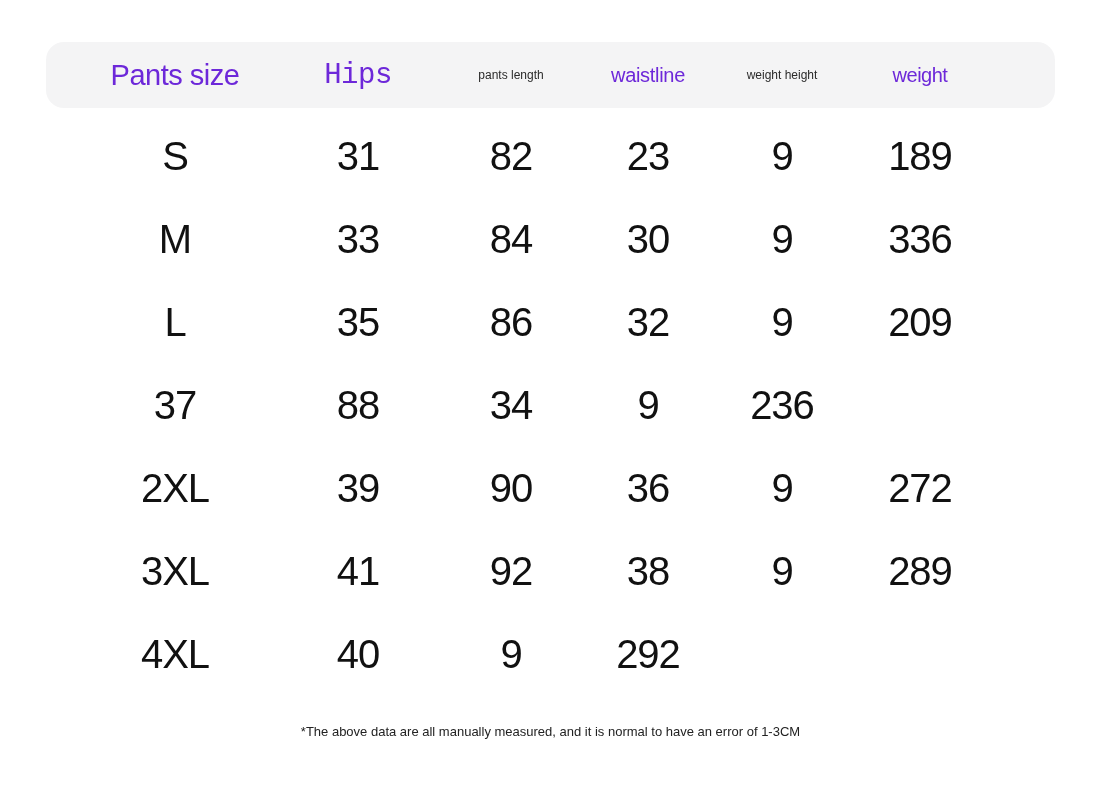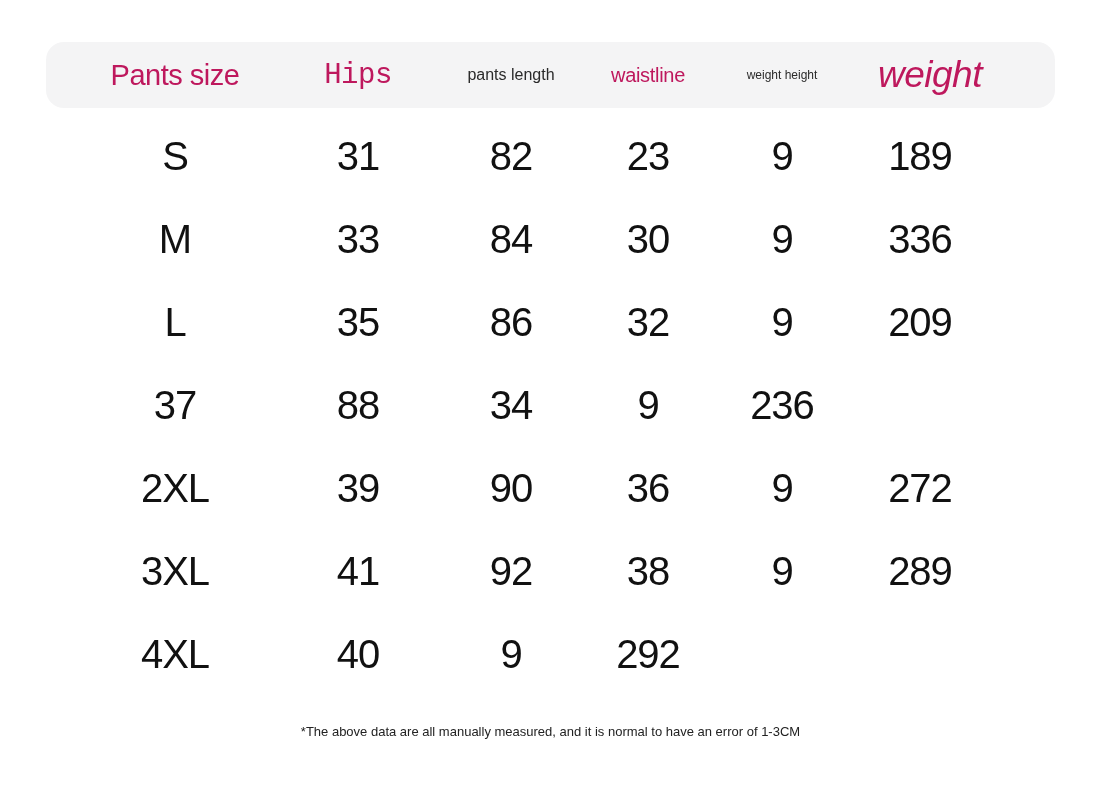--- a/index.html
+++ b/index.html
@@ -23,27 +23,27 @@
   }
   .header-bar {
     position: absolute;
     left: 46px;
     top: 42px;
     width: 1009px;
     height: 66px;
     background: #f4f4f5;
     border-radius: 18px;
   }
-  .header-bar .cell { color: #be185d; }
+  .header-bar .cell { color: #6d28d9; }
   .header-bar .cell:nth-child(1) { font-size: 29px; letter-spacing: -0.5px; }
   .header-bar .cell:nth-child(2) { font-size: 29px; letter-spacing: -0.5px; font-family: Liberation Mono, monospace; }
-  .header-bar .cell:nth-child(3) { font-size: 16px; color: #2a2a2a; }
+  .header-bar .cell:nth-child(3) { font-size: 12px; color: #2a2a2a; }
   .header-bar .cell:nth-child(4) { font-size: 20px; letter-spacing: -0.3px; }
   .header-bar .cell:nth-child(5) { font-size: 12px; color: #2a2a2a; }
-  .header-bar .cell:nth-child(6) { font-size: 37px; letter-spacing: -0.5px; font-style: italic; }
+  .header-bar .cell:nth-child(6) { font-size: 20px; letter-spacing: -0.5px; }
   .table-body {
     position: absolute;
     left: 46px;
     top: 115px;
     width: 1009px;
   }
   .row { height: 83px; }
   .row .cell {
     font-size: 40px;
     letter-spacing: -1px;

